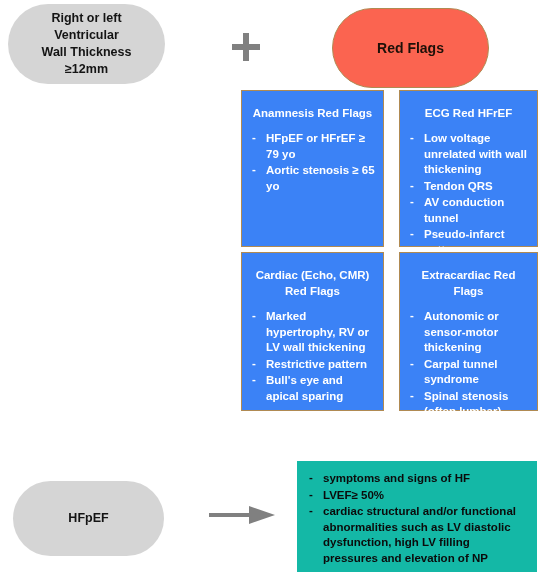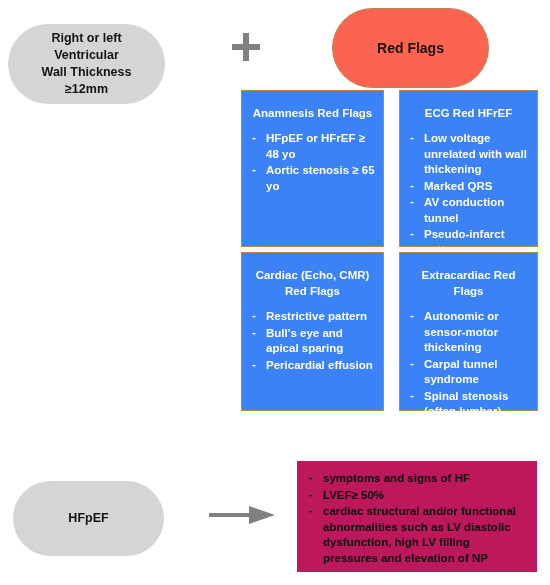--- a/index.html
+++ b/index.html
@@ -35,21 +35,21 @@
     color: #141414;
     font-weight: bold;
     font-size: 12.5px;
     line-height: 17px;
     box-sizing: border-box;
     padding: 4px 14px;
   }
 
   #node-lv-thickness {
     left: 8px;
-    top: 24px;
+    top: 4px;
     width: 157px;
     height: 80px;
   }
 
   #node-hfpef {
     left: 13px;
     top: 481px;
     width: 151px;
     height: 75px;
   }
@@ -146,21 +146,21 @@
   #box-extracardiac {
     left: 399px;
     top: 252px;
     width: 139px;
     height: 159px;
   }
 
   
   .blue-box {
     position: absolute;
-    background: #be185d;
+    background: #14b8a6;
     box-sizing: border-box;
     color: #0b0b0b;
     padding: 10px 10px 10px 6px;
     left: 297px;
     top: 461px;
     width: 240px;
     height: 111px;
   }
 
   .blue-box li {
@@ -246,41 +246,41 @@
     <div class="bar-v"></div>
   </div>
 
   <div class="pill-red" id="node-red-flags">
     <span>Red Flags</span>
   </div>
 
   <div class="red-box" id="box-anamnesis">
     <div class="box-title">Anamnesis Red Flags</div>
     <ul>
-      <li>HFpEF or HFrEF ≥ 48 yo</li>
+      <li>HFpEF or HFrEF ≥ 79 yo</li>
       <li>Aortic stenosis ≥ 65 yo</li>
     </ul>
   </div>
 
   <div class="red-box" id="box-ecg">
     <div class="box-title">ECG Red HFrEF</div>
     <ul>
       <li>Low voltage unrelated with wall thickening</li>
-      <li>Marked QRS</li>
+      <li>Tendon QRS</li>
       <li>AV conduction tunnel</li>
       <li>Pseudo-infarct pattern</li>
     </ul>
   </div>
 
   <div class="red-box" id="box-cardiac">
     <div class="box-title">Cardiac (Echo, CMR) Red Flags</div>
     <ul>
+      <li>Marked hypertrophy, RV or LV wall thickening</li>
       <li>Restrictive pattern</li>
       <li>Bull's eye and apical sparing</li>
-      <li>Pericardial effusion</li>
     </ul>
   </div>
 
   <div class="red-box" id="box-extracardiac">
     <div class="box-title">Extracardiac Red Flags</div>
     <ul>
       <li>Autonomic or sensor-motor thickening</li>
       <li>Carpal tunnel syndrome</li>
       <li>Spinal stenosis (often lumbar)</li>
       <li>Tendon rupture</li>

